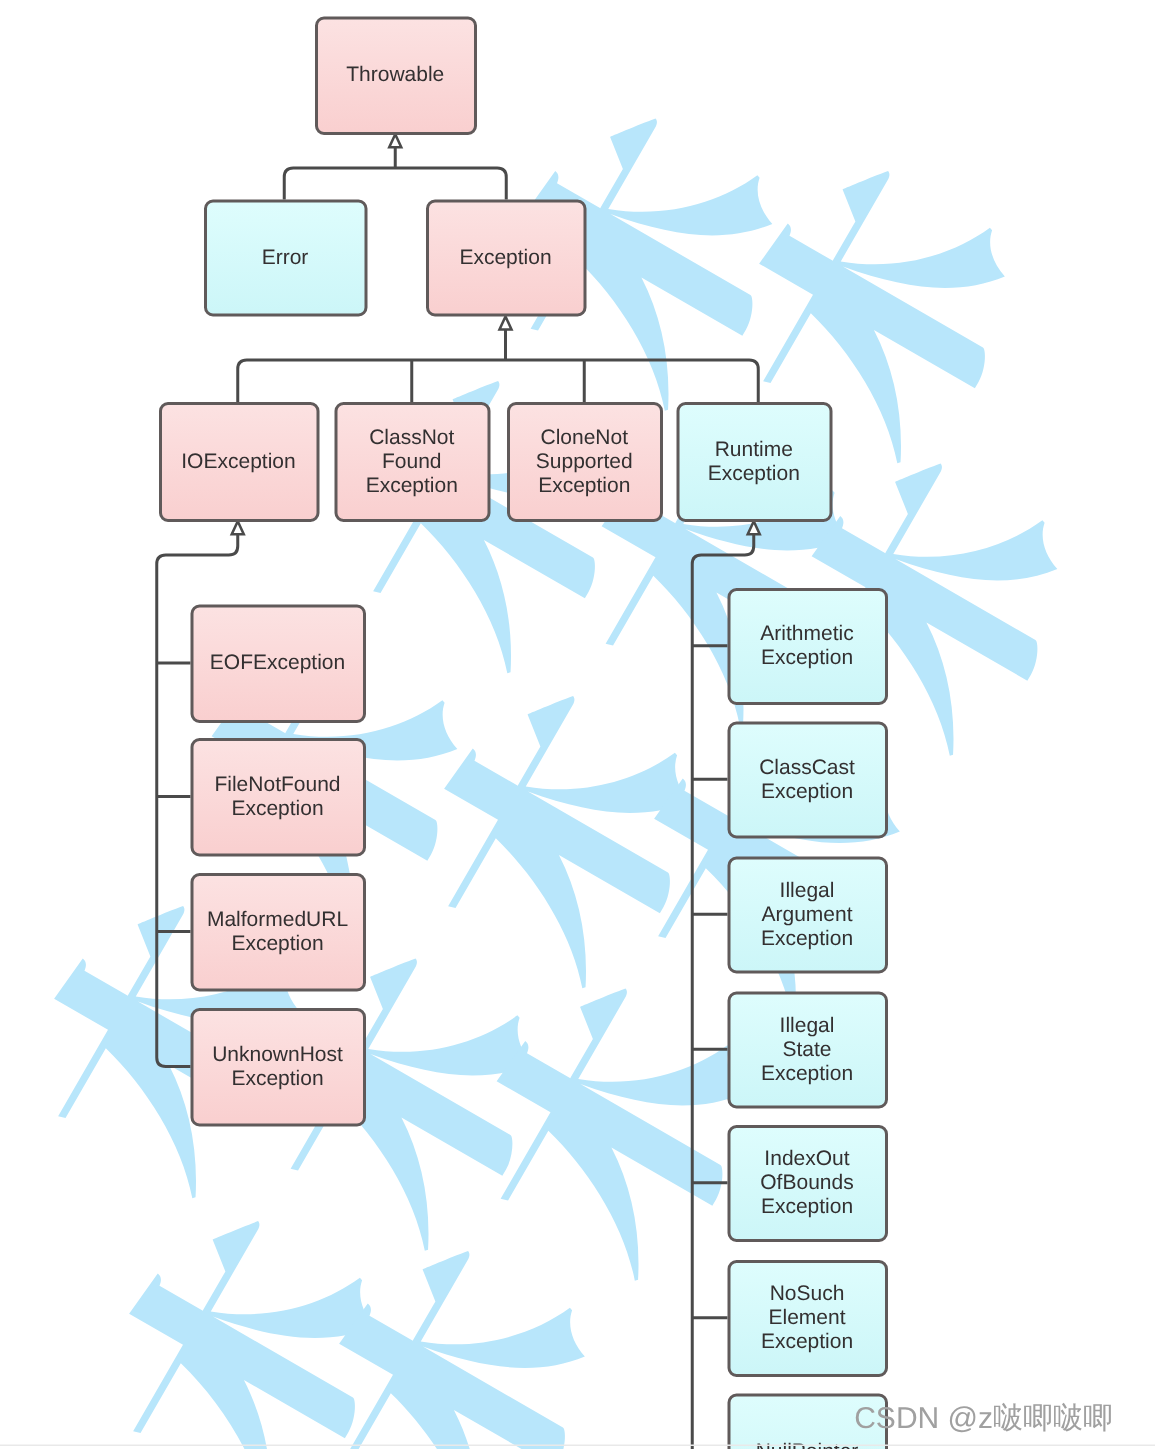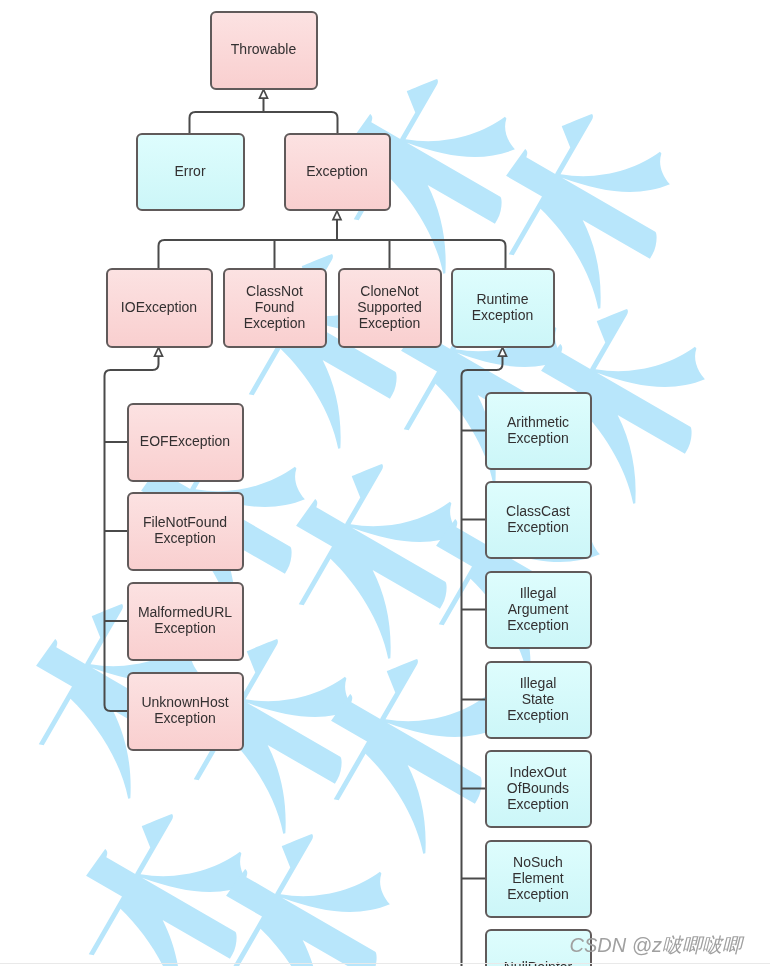--- a/index.html
+++ b/index.html
@@ -3,21 +3,21 @@
 <meta charset="utf-8">
 <style>
   html,body{margin:0;padding:0;background:#ffffff;}
   body{width:770px;height:966px;overflow:hidden;}
   #root{position:relative;width:754px;height:966px;background:#ffffff;
         font-family:"Liberation Sans",sans-serif;}
   #wm,#diagram{position:absolute;left:0;top:0;width:770px;height:966px;}
   .node-label{font-family:"Liberation Sans",sans-serif;font-size:14px;fill:#333031;
       text-anchor:middle;}
   #credit{position:absolute;right:12px;bottom:7px;color:#a0a0a0;font-size:20px;
-      font-family:"Liberation Sans",sans-serif;white-space:nowrap;font-style:italic;}
+      font-family:"Liberation Sans",sans-serif;white-space:nowrap;}
   #bottomline{position:absolute;left:0;top:963px;width:770px;height:1px;background:#e9e9e9;}
 </style>
 </head>
 <body>
 
 <div id="root">
   <svg id="wm" viewBox="0 0 770 966">
     <defs>
       <g id="wmglyph">
         <g transform="translate(500,380) scale(1,-1) translate(-500,-380)">

